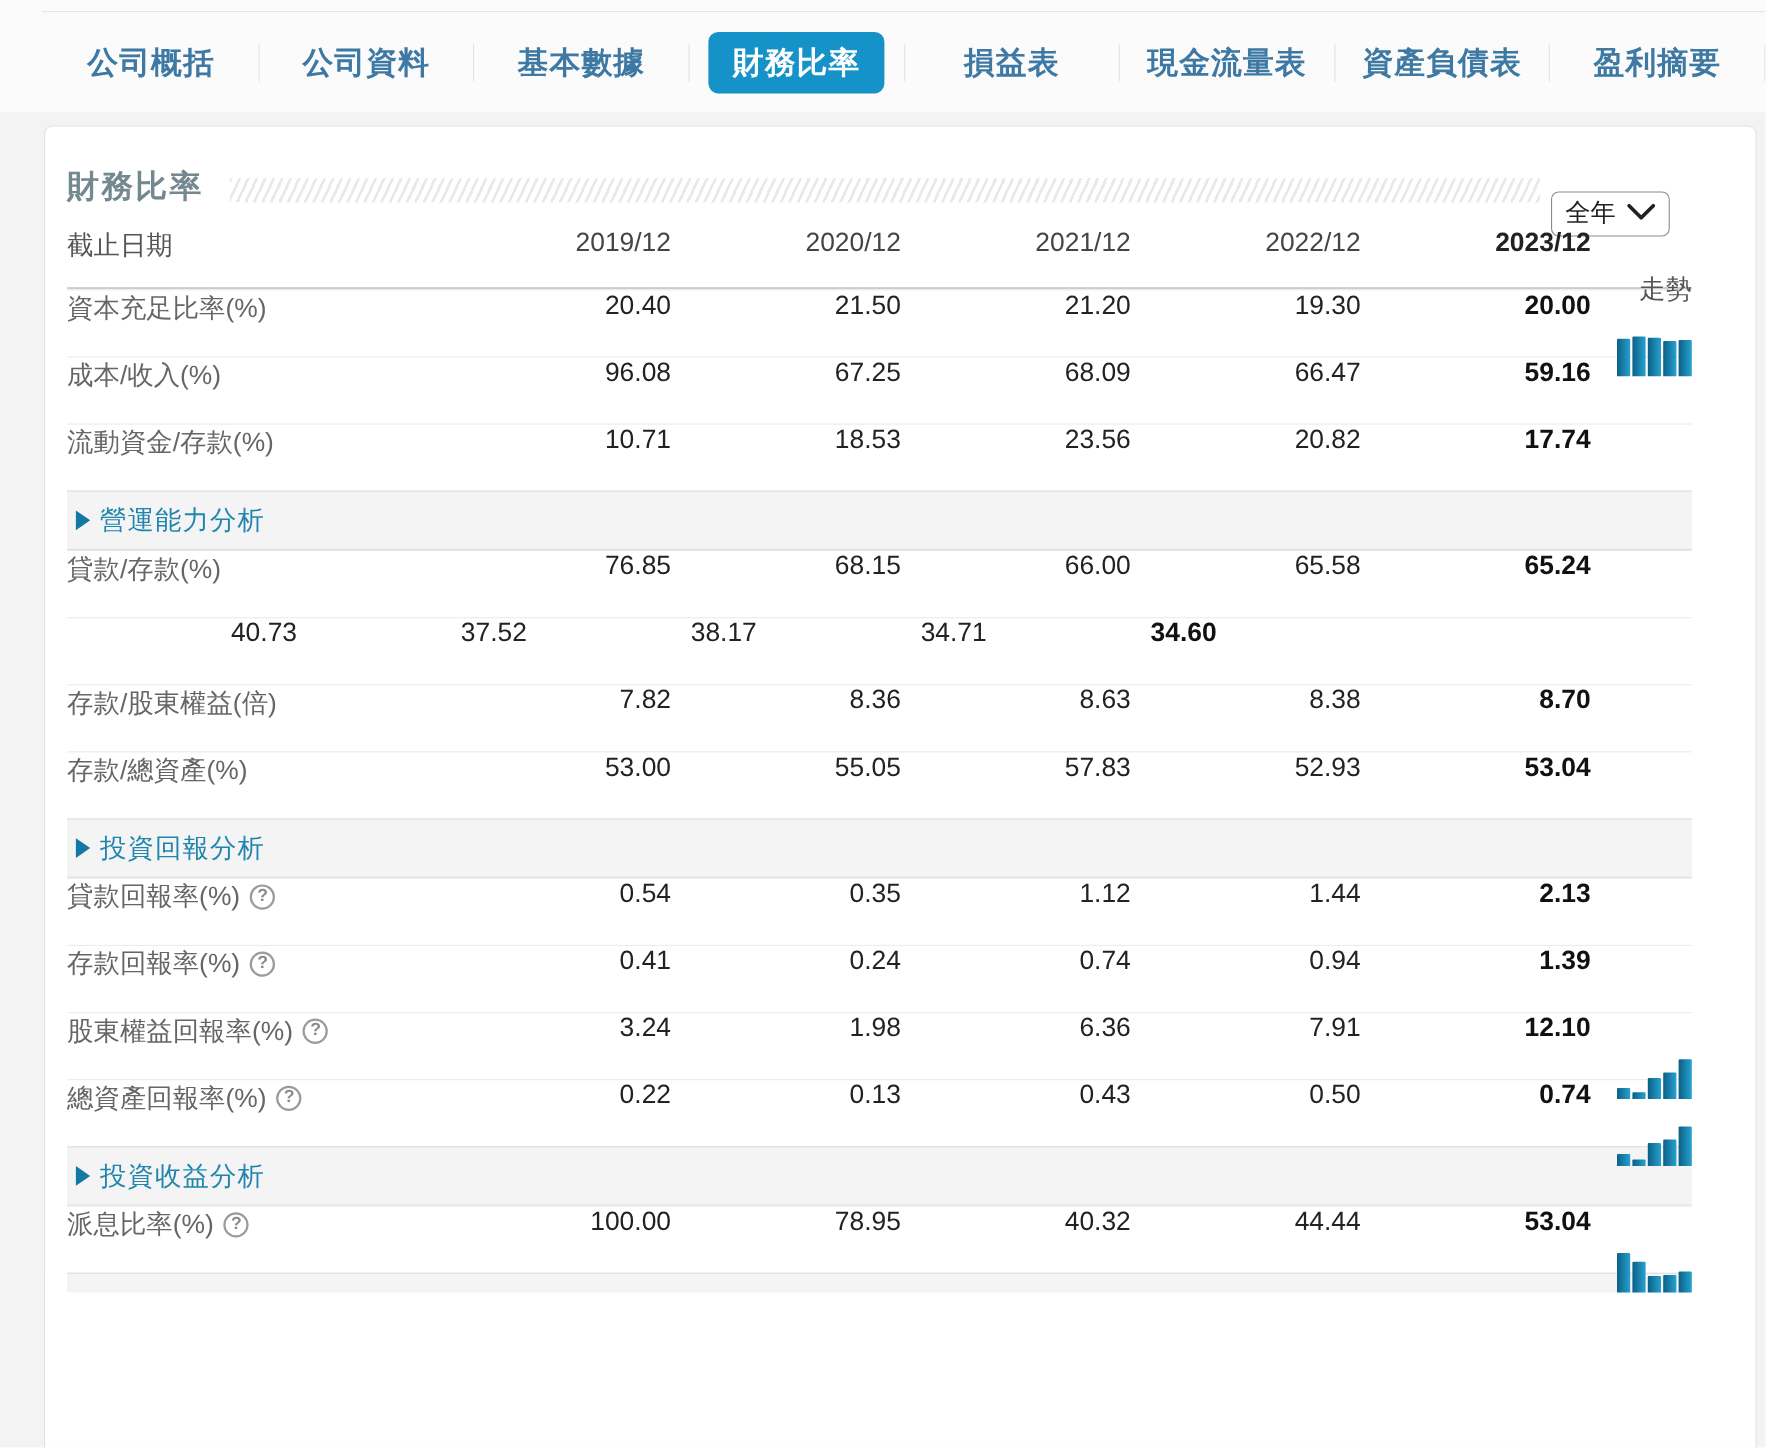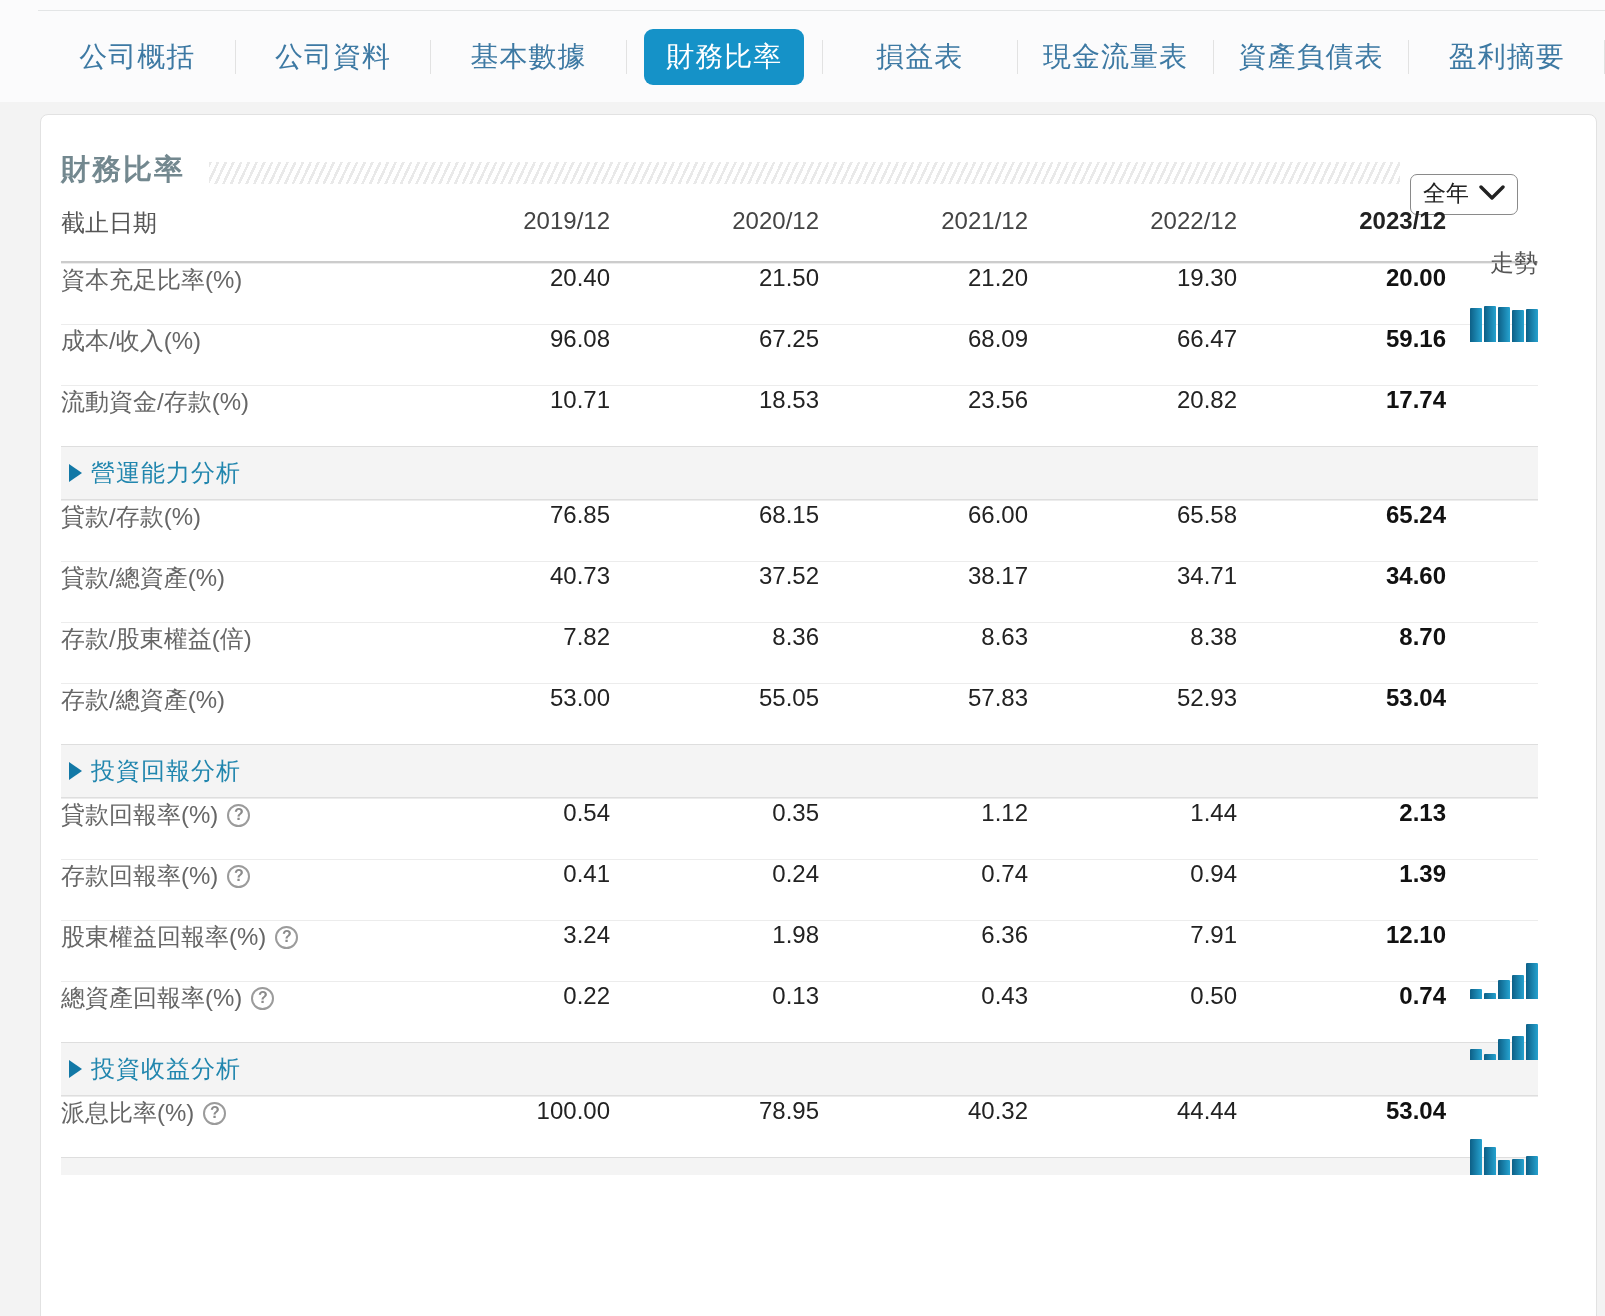--- a/index.html
+++ b/index.html
@@ -13,21 +13,21 @@
   }
   
   .topline { position:absolute; top:10px; left:38px; right:0; height:1px; background:#e3e5e6; }
   .tabbar {
     position:absolute; top:12px; left:40px; right:0; height:90px;
     display:flex; align-items:center; background:transparent;
   }
   .tab-wrap { display:flex; align-items:center; flex:1; justify-content:center; }
   .tab {
     font-size:28px; color:#3d79a3; cursor:pointer; white-space:nowrap;
-    padding:9px 22px; border-radius:9px; letter-spacing:1px;
+    padding:9px 22px; border-radius:9px; letter-spacing:1px;font-weight:bold;
   }
   .tab.active { background:#1592c8; color:#ffffff; }
   .tab-sep { width:1px; height:34px; background:#e2e2e2; }
   
   .page-bg { position:absolute; top:102px; left:0; right:0; bottom:0; background:#f3f3f3; }
   .card {
     position:absolute; top:114px; left:40px; width:1557px; height:1300px;
     background:#ffffff; border:1px solid #e2e2e2; border-radius:8px 8px 0 0;
     padding:32px 0 0 20px;
   }
@@ -190,23 +190,20 @@
           <span>貸款/存款(%)</span>
         </div>
         <div class="col-val">76.85</div>
         <div class="col-val">68.15</div>
         <div class="col-val">66.00</div>
         <div class="col-val">65.58</div>
         <div class="col-val last">65.24</div>
         <div class="col-trend"></div>
       </div>
       <div class="t-row">
-        <div class="col-label">
-          <span>貸款/總資產(%)</span>
-        </div>
         <div class="col-val">40.73</div>
         <div class="col-val">37.52</div>
         <div class="col-val">38.17</div>
         <div class="col-val">34.71</div>
         <div class="col-val last">34.60</div>
         <div class="col-trend"></div>
       </div>
       <div class="t-row">
         <div class="col-label">
           <span>存款/股東權益(倍)</span>

